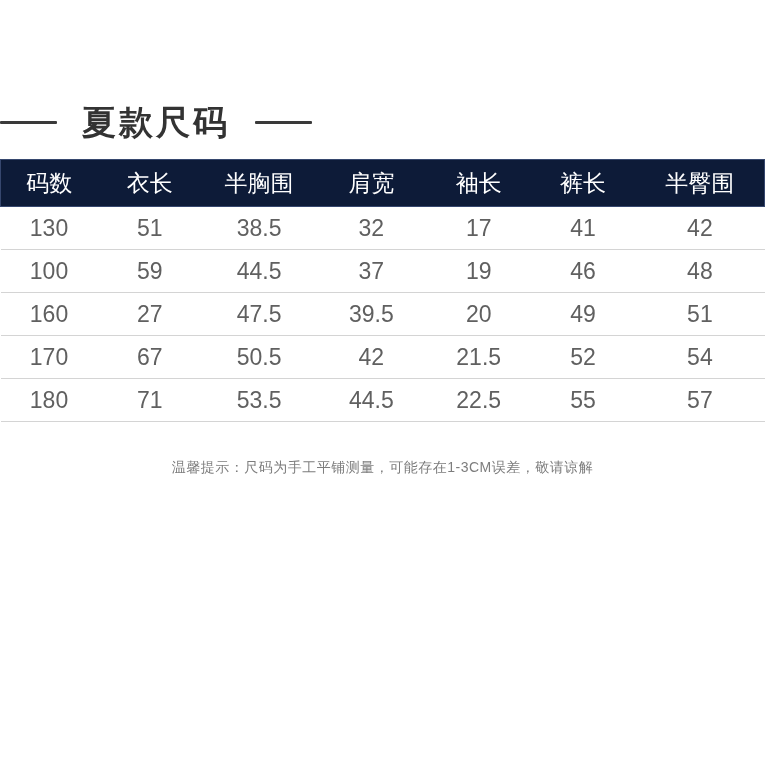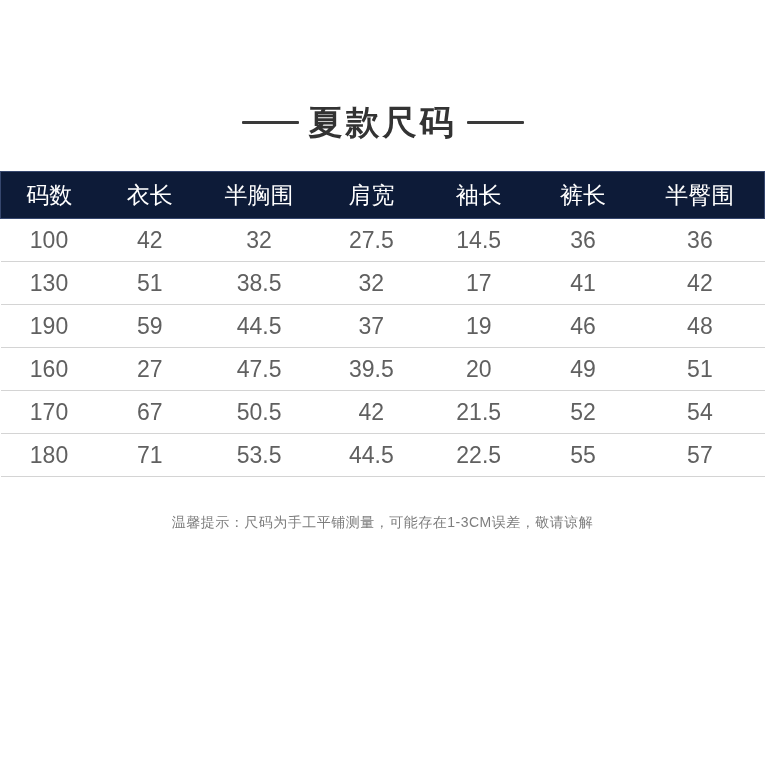--- a/index.html
+++ b/index.html
@@ -8,43 +8,43 @@
     position: relative;
     width: 765px;
     height: 765px;
     background: #ffffff;
     overflow: hidden;
     margin: 0 auto;
   }
   .title-row {
     margin-top: 100px;
     display: flex;
-    justify-content: center;
+    justify-content: flex-start;
     align-items: center;
-    gap: 10px;
+    gap: 25px;
     height: 44px;
   }
   .title-text {
     margin: 0;
     font-size: 34px;
     font-weight: 600;
     color: #333333;
     letter-spacing: 3px;
     line-height: 44px;
   }
   .title-dash {
     width: 57px;
     height: 3px;
     background: #3a3a3a;
     border-radius: 1px;
   }
   table.size-table {
     width: 100%;
     border-collapse: collapse;
-    margin-top: 27px;
+    margin-top: 15px;
     table-layout: fixed;
   }
   .size-table thead th {
     background: var(--header-bg, #0d1b38);
     color: var(--header-text, #ffffff);
     font-size: 23px;
     font-weight: 500;
     height: 46px;
     text-align: center;
     border-top: 1px solid var(--header-edge, #36476e);
@@ -97,39 +97,30 @@
           <th>衣长</th>
           <th>半胸围</th>
           <th>肩宽</th>
           <th>袖长</th>
           <th>裤长</th>
           <th>半臀围</th>
         </tr>
     </thead>
     <tbody>
         <tr>
-          <td>100</td>
-          <td>42</td>
-          <td>32</td>
-          <td>27.5</td>
-          <td>14.5</td>
-          <td>36</td>
-          <td>36</td>
-        </tr>
-        <tr>
           <td>130</td>
           <td>51</td>
           <td>38.5</td>
           <td>32</td>
           <td>17</td>
           <td>41</td>
           <td>42</td>
         </tr>
         <tr>
-          <td>190</td>
+          <td>100</td>
           <td>59</td>
           <td>44.5</td>
           <td>37</td>
           <td>19</td>
           <td>46</td>
           <td>48</td>
         </tr>
         <tr>
           <td>160</td>
           <td>27</td>

